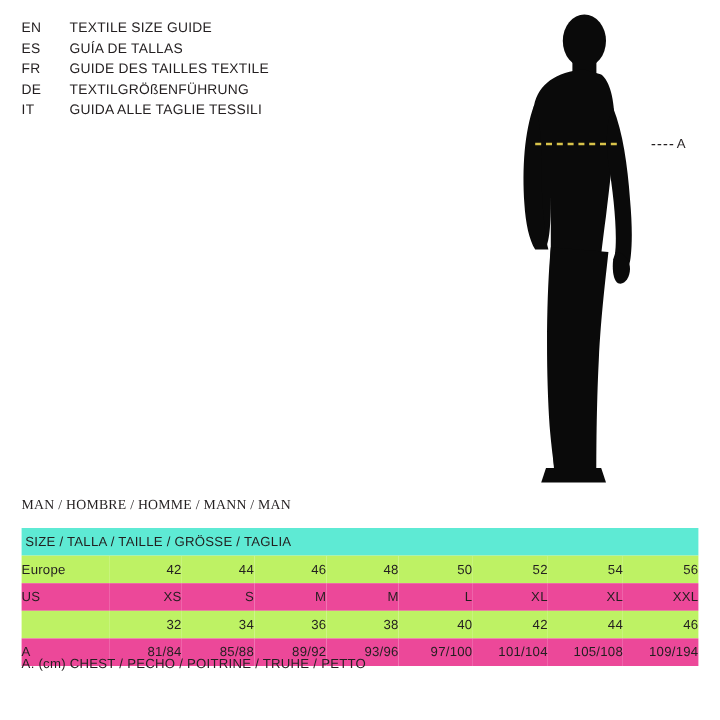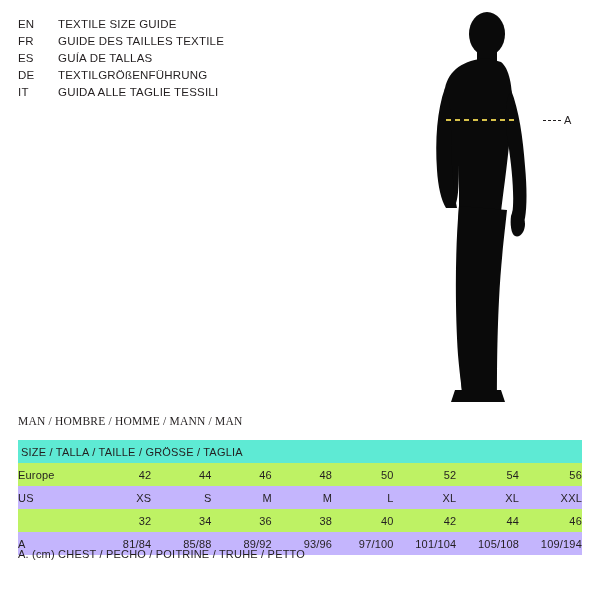--- a/index.html
+++ b/index.html
@@ -105,21 +105,21 @@
     height: 17px;
     vertical-align: middle;
   }
   tr.head-row {
     background: #5eead4;
   }
   tr.row-light {
     background: #bef264;
   }
   tr.row-white {
-    background: #c4b5fd;
+    background: #ec4899;
   }
   td.label-col {
     width: 82px;
     padding-left: 3px;
   }
   td.val-col {
     width: 68px;
     text-align: right;
   }
   .head-row td.label-col {
@@ -138,26 +138,26 @@
 <body>
 
 <div class="page">
 
   <div class="lang-block">
     <div class="lang-row">
       <span class="lang-code">EN</span>
       <span class="lang-text">TEXTILE SIZE GUIDE</span>
     </div>
     <div class="lang-row">
+      <span class="lang-code">ES</span>
+      <span class="lang-text">GUÍA DE TALLAS</span>
+    </div>
+    <div class="lang-row">
       <span class="lang-code">FR</span>
       <span class="lang-text">GUIDE DES TAILLES TEXTILE</span>
-    </div>
-    <div class="lang-row">
-      <span class="lang-code">ES</span>
-      <span class="lang-text">GUÍA DE TALLAS</span>
     </div>
     <div class="lang-row">
       <span class="lang-code">DE</span>
       <span class="lang-text">TEXTILGRÖßENFÜHRUNG</span>
     </div>
     <div class="lang-row">
       <span class="lang-code">IT</span>
       <span class="lang-text">GUIDA ALLE TAGLIE TESSILI</span>
     </div>
   </div>

